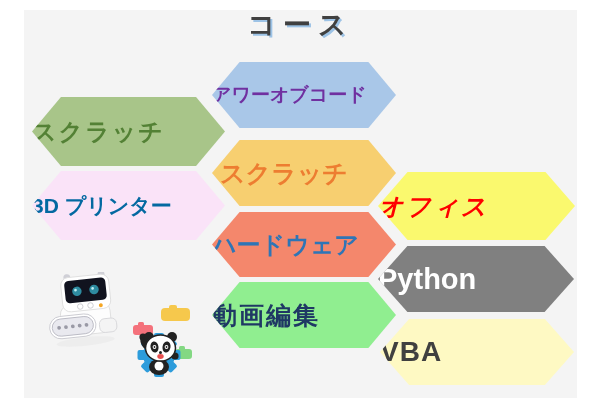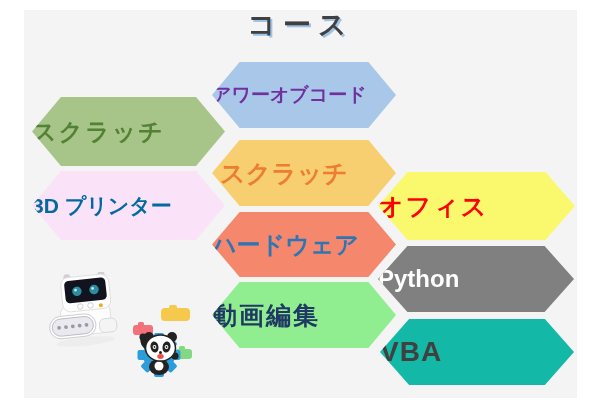--- a/index.html
+++ b/index.html
@@ -19,21 +19,21 @@
   }
   .hex-label{font-weight:bold;white-space:nowrap;}
   
   .hx0{left:212px;top:62px;width:184px;height:66px;font-size:19px;}
   .hx1{left:32px;top:97px;width:193px;height:69px;font-size:24px;letter-spacing:2px;}
   .hx2{left:212px;top:140px;width:184px;height:66px;font-size:25px;}
   .hx3{left:32px;top:171px;width:193px;height:69px;font-size:21px;}
   .hx4{left:212px;top:212px;width:184px;height:65px;font-size:24px;}
   .hx5{left:378px;top:172px;width:197px;height:68px;font-size:25px;letter-spacing:2px;}
   .hx6{left:212px;top:282px;width:184px;height:66px;font-size:25px;letter-spacing:2px;}
-  .hx7{left:378px;top:246px;width:196px;height:66px;font-size:24px;}
+  .hx7{left:378px;top:246px;width:196px;height:66px;font-size:29px;}
   .hx8{left:380px;top:319px;width:194px;height:66px;font-size:28px;letter-spacing:1px;}
   .robot-img{position:absolute;left:43px;top:272px;width:86px;height:80px;}
   .panda-img{position:absolute;left:129px;top:303px;width:72px;height:80px;}
 </style>
 </head>
 <body>
 
 <div class="stage">
 
   <div class="panel" style="background: rgb(244, 244, 244);"></div>
@@ -53,27 +53,27 @@
     <span class="hex-label" style="color: rgb(31, 56, 100);">動画編集</span>
   </div>
 
   <div class="hex hx1" style="background: rgb(168, 197, 137);">
     <span class="hex-label" style="color: rgb(83, 129, 53);">スクラッチ</span>
   </div>
   <div class="hex hx3" style="background: rgb(250, 227, 248);">
     <span class="hex-label" style="color: #0369a1;">3D プリンター</span>
   </div>
 
-  <div class="hex hx5" style="background: rgb(250, 249, 110);">
+  <div class="hex hx5" style="background: rgb(250, 249, 110); font-style: italic;">
     <span class="hex-label" style="color: rgb(254, 0, 0);">オフィス</span>
   </div>
   <div class="hex hx7" style="background: rgb(128, 128, 128);">
     <span class="hex-label" style="color: rgb(255, 255, 255);">Python</span>
   </div>
-  <div class="hex hx8" style="background: #14b8a6;">
+  <div class="hex hx8" style="background: #fef9c3;">
     <span class="hex-label" style="color: rgb(64, 64, 64);">VBA</span>
   </div>
 
   <svg class="robot-img" viewBox="0 0 100 92" aria-hidden="true">
     <g transform="rotate(-6 50 46)">
       <ellipse cx="46" cy="80" rx="34" ry="5" fill="#ededed"></ellipse>
       <rect x="20" y="36" width="58" height="36" rx="11" fill="#fdfdfd" stroke="#dcdcdc"></rect>
       <rect x="64" y="56" width="20" height="16" rx="6" fill="#f4f4f4" stroke="#d5d5d8"></rect>
       <rect x="6" y="48" width="54" height="26" rx="13" fill="#ffffff" stroke="#c6c6cd"></rect>
       <rect x="9" y="51" width="48" height="20" rx="10" fill="#e9e9ef" stroke="#b6b6c0"></rect>

